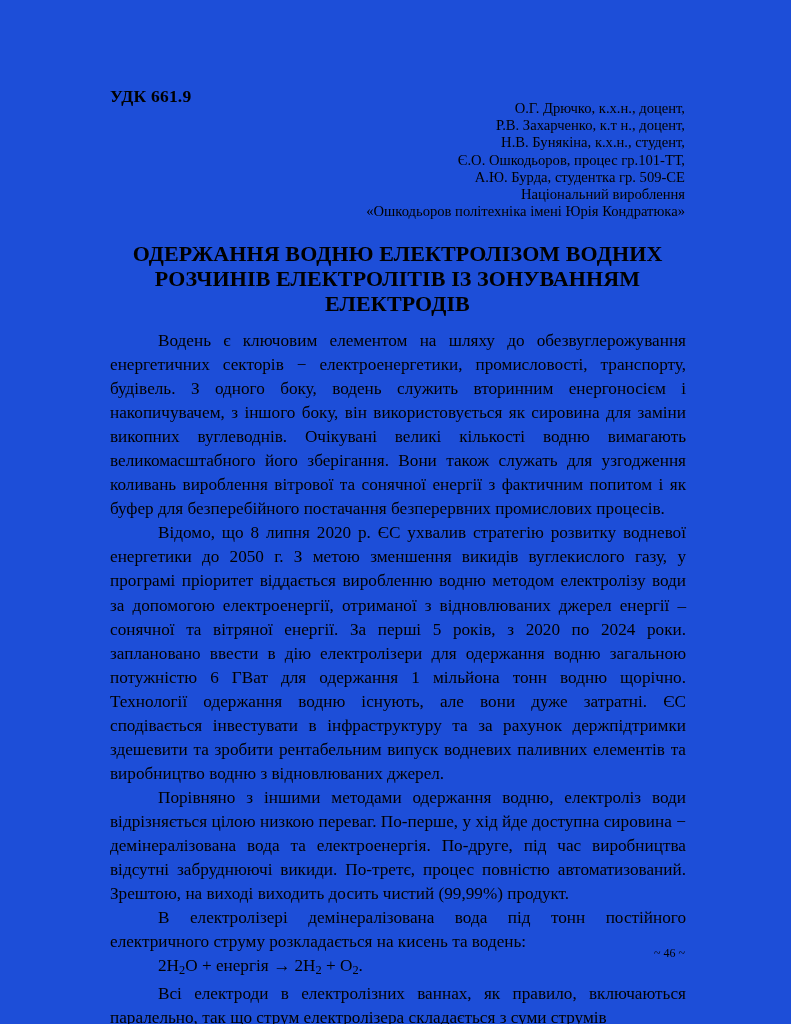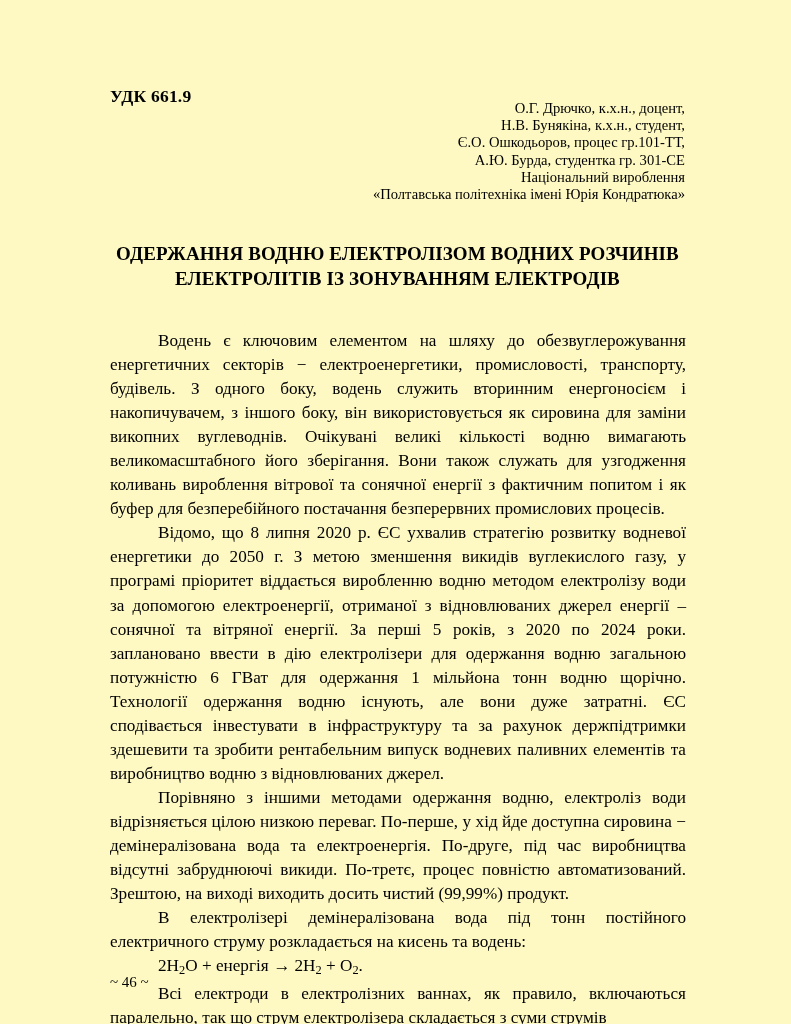--- a/index.html
+++ b/index.html
@@ -14,21 +14,21 @@
     font-family: "Liberation Serif", "DejaVu Serif", serif;
     color: #000000;
     overflow: hidden;
   }
 
   .page {
     position: absolute;
     left: 0; top: 0;
     width: 791px;
     height: 1024px;
-    background: #fef9c3;
+    background: #1d4ed8;
   }
 
   
   .udk {
     position: absolute;
     left: 110px;
     top: 86px;
     font-size: 17.5px;
     font-weight: bold;
     letter-spacing: 0.2px;
@@ -49,21 +49,21 @@
     white-space: nowrap;
   }
 
   
   .title {
     position: absolute;
     left: 110px;
     top: 241px;
     width: 575px;
     text-align: center;
-    font-size: 19px;
+    font-size: 22px;
     font-weight: bold;
     line-height: 25px;
     letter-spacing: 0.1px;
   }
 
   
   .body-text {
     position: absolute;
     left: 110px;
     top: 329px;
@@ -83,40 +83,41 @@
   }
   sub {
     font-size: 0.72em;
     vertical-align: -0.22em;
   }
 
   
   .footer {
     position: absolute;
     left: 110px;
-    top: 974px;
+    top: 946px;
     width: 575px;
-    text-align: left;
-    font-size: 15px;
+    text-align: right;
+    font-size: 12px;
   }
 </style>
 </head>
 <body>
 
 <div class="page">
 
   <div class="udk">УДК 661.9</div>
 
   <div class="authors">
     <div>О.Г. Дрючко, к.х.н., доцент,</div>
+    <div>Р.В. Захарченко, к.т н., доцент,</div>
     <div>Н.В. Бунякіна, к.х.н., студент,</div>
     <div>Є.О. Ошкодьоров, процес гр.101-ТТ,</div>
-    <div>А.Ю. Бурда, студентка гр. 301-СЕ</div>
+    <div>А.Ю. Бурда, студентка гр. 509-СЕ</div>
     <div>Національний вироблення</div>
-    <div>«Полтавська політехніка імені Юрія Кондратюка»</div>
+    <div>«Ошкодьоров політехніка імені Юрія Кондратюка»</div>
   </div>
 
   <div class="title">ОДЕРЖАННЯ ВОДНЮ ЕЛЕКТРОЛІЗОМ ВОДНИХ РОЗЧИНІВ ЕЛЕКТРОЛІТІВ ІЗ ЗОНУВАННЯМ ЕЛЕКТРОДІВ</div>
 
   <div class="body-text">
     <p>Водень є ключовим елементом на шляху до обезвуглерожування енергетичних секторів − електроенергетики, промисловості, транспорту, будівель. З одного боку, водень служить вторинним енергоносієм і накопичувачем, з іншого боку, він використовується як сировина для заміни викопних вуглеводнів. Очікувані великі кількості водню вимагають великомасштабного його зберігання. Вони також служать для узгодження коливань вироблення вітрової та сонячної енергії з фактичним попитом і як буфер для безперебійного постачання безперервних промислових процесів.</p>
     <p>Відомо, що 8 липня 2020 р. ЄС ухвалив стратегію розвитку водневої енергетики до 2050 г. З метою зменшення викидів вуглекислого газу, у програмі пріоритет віддається виробленню водню методом електролізу води за допомогою електроенергії, отриманої з відновлюваних джерел енергії – сонячної та вітряної енергії. За перші 5 років, з 2020 по 2024 роки. заплановано ввести в дію електролізери для одержання водню загальною потужністю 6 ГВат для одержання 1 мільйона тонн водню щорічно. Технології одержання водню існують, але вони дуже затратні. ЄС сподівається інвестувати в інфраструктуру та за рахунок держпідтримки здешевити та зробити рентабельним випуск водневих паливних елементів та виробництво водню з відновлюваних джерел.</p>
     <p>Порівняно з іншими методами одержання водню, електроліз води відрізняється цілою низкою переваг. По-перше, у хід йде доступна сировина − демінералізована вода та електроенергія. По-друге, під час виробництва відсутні забруднюючі викиди. По-третє, процес повністю автоматизований. Зрештою, на виході виходить досить чистий (99,99%) продукт.</p>
     <p>В електролізері демінералізована вода під тонн постійного електричного струму розкладається на кисень та водень:</p>
     <p class="formula"><span>2H</span><sub>2</sub><span>O + енергія → 2H</span><sub>2</sub><span> + O</span><sub>2</sub><span>.</span></p>

